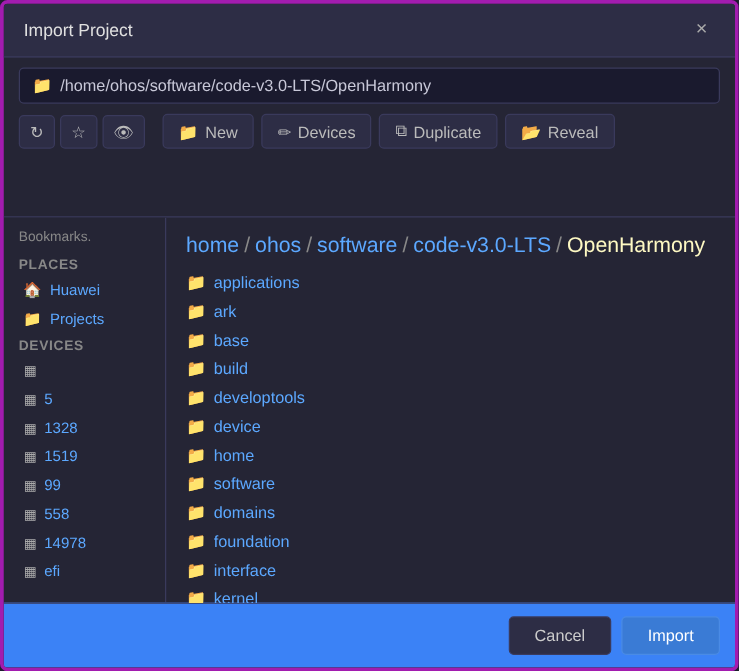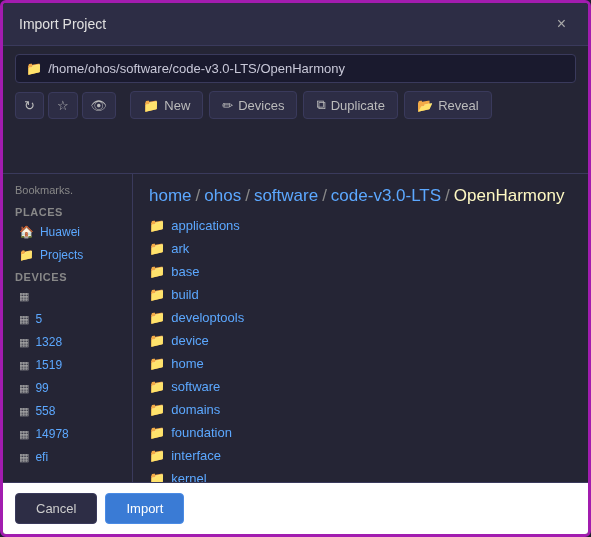--- a/index.html
+++ b/index.html
@@ -165,25 +165,25 @@
       align-items: center;
       gap: 6px;
       padding: 4px 16px;
       cursor: pointer;
       color: #5ca8ff;
       font-size: 13px;
     }
     .folder-icon { font-size: 13px; color: #aaa; }
     .bottom-bar {
       display: flex;
-      justify-content: flex-start;
+      justify-content: flex-end;
       padding: 10px 12px;
       gap: 8px;
       border-top: 1px solid #3a3a5c;
-      background: #ffffff;
+      background: #3b82f6;
     }
     .cancel-btn {
       background: #2d2d45;
       border: 1px solid #3a3a5c;
       border-radius: 4px;
       color: #ccc;
       padding: 7px 20px;
       cursor: pointer;
       font-size: 13px;
     }

